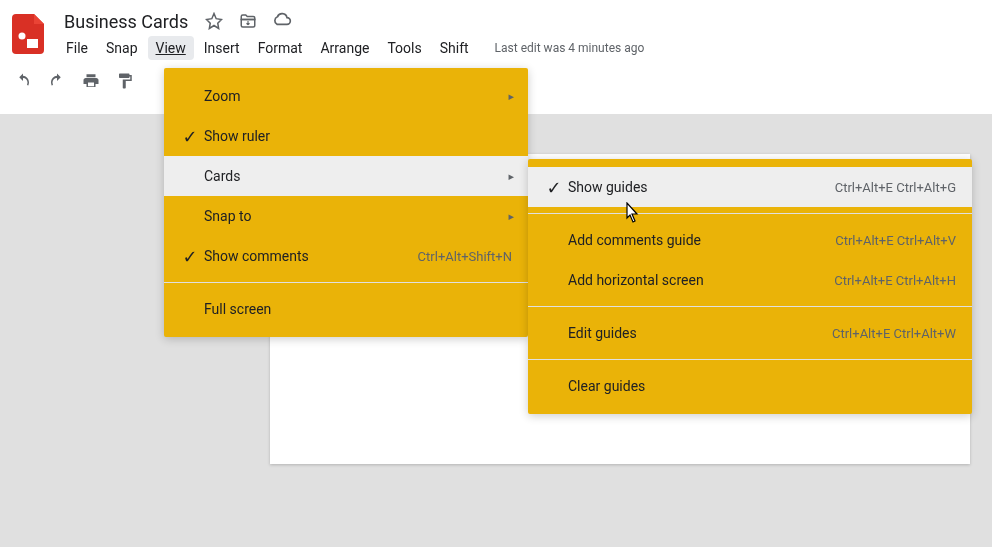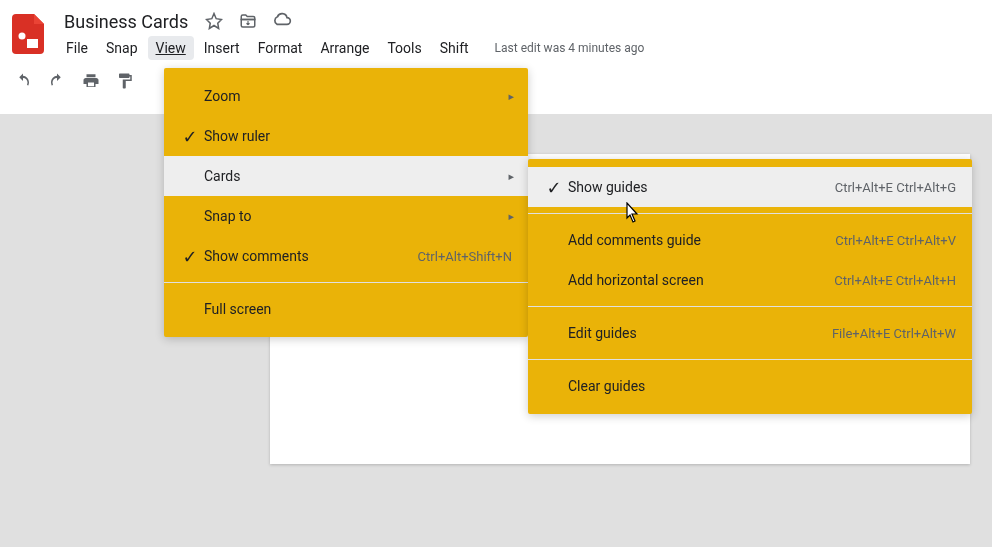--- a/index.html
+++ b/index.html
@@ -311,21 +311,21 @@
   </div>
   <div class="dd-item">
     <span class="check"></span>
     <span class="label">Add horizontal screen</span>
     <span class="shortcut">Ctrl+Alt+E Ctrl+Alt+H</span>
   </div>
   <div class="dd-sep"></div>
   <div class="dd-item">
     <span class="check"></span>
     <span class="label">Edit guides</span>
-    <span class="shortcut">File+Alt+E Ctrl+Alt+W</span>
+    <span class="shortcut">Ctrl+Alt+E Ctrl+Alt+W</span>
   </div>
   <div class="dd-sep"></div>
   <div class="dd-item">
     <span class="check"></span>
     <span class="label">Clear guides</span>
   </div>
 </div>
 
 <div class="cursor">
   <svg width="18" height="22" viewBox="0 0 18 22">

